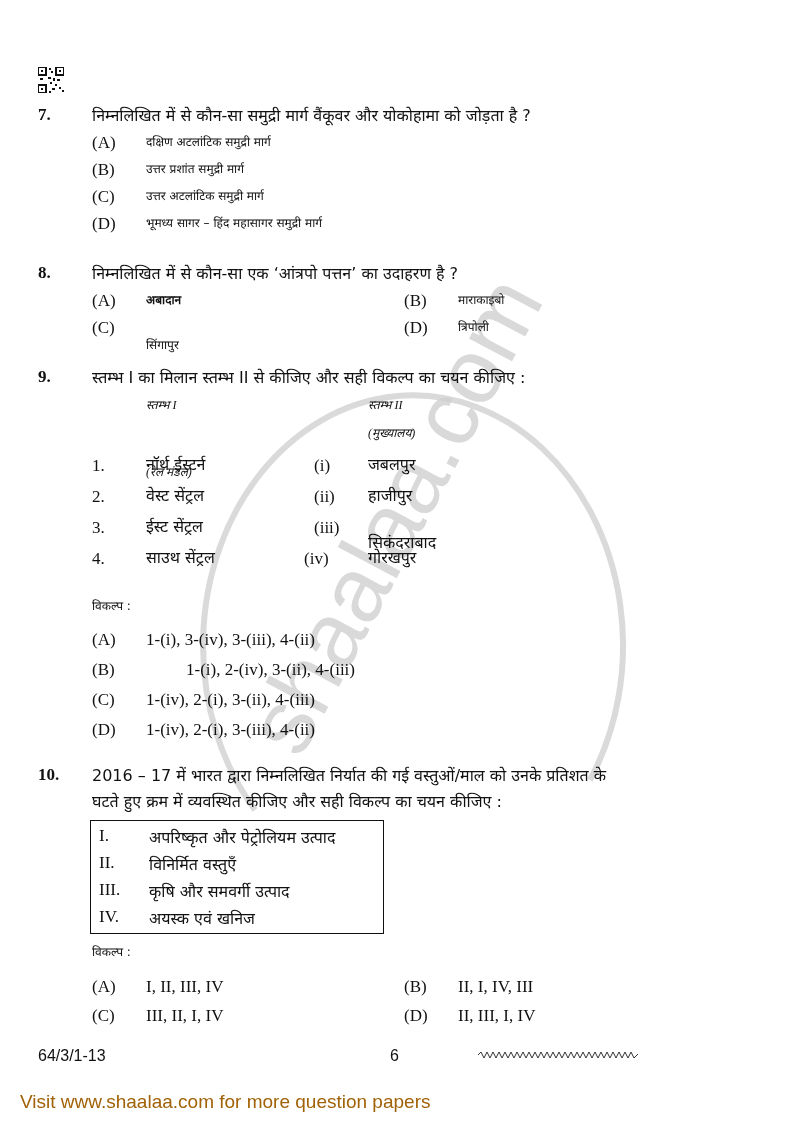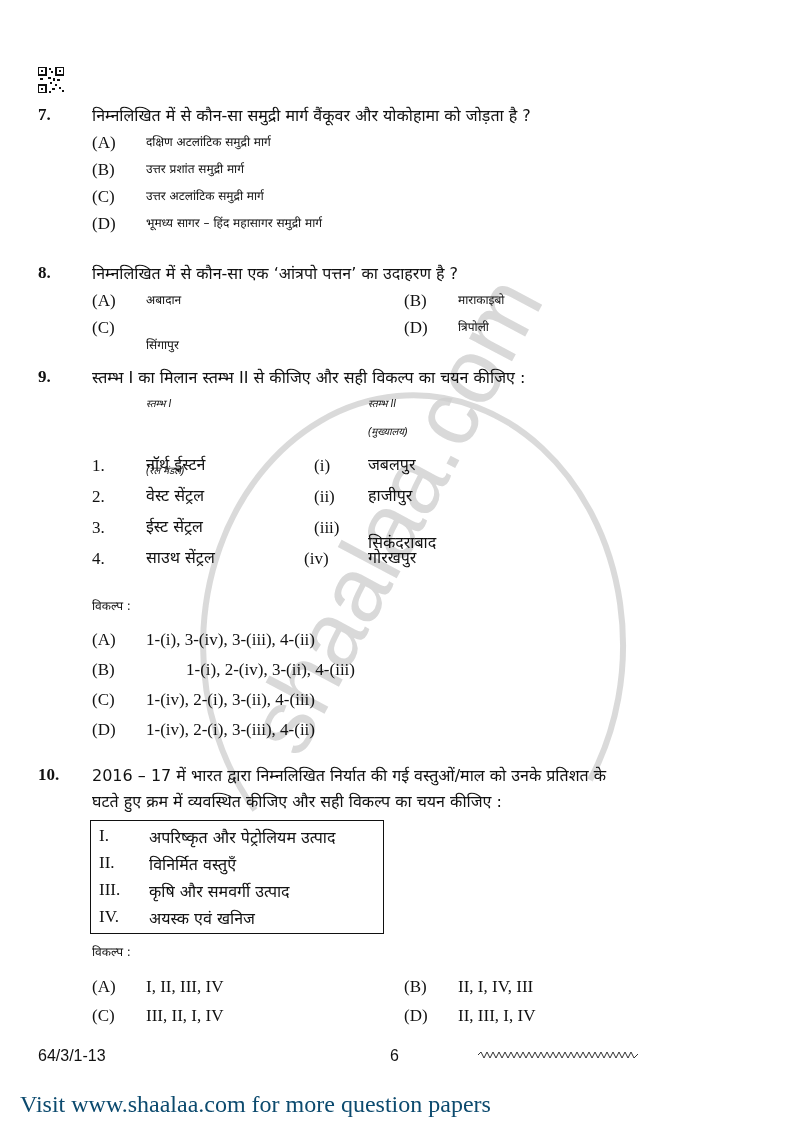--- a/index.html
+++ b/index.html
@@ -8,34 +8,34 @@
       font-family: "DejaVu Serif", "Liberation Serif", serif;
       color: #111;
     }
     .abs { position: absolute; }
     .qr { left: 38px; top: 67px; width: 26px; height: 26px; }
     .qnum { position: absolute; left: 38px; font-weight: bold; font-size: 17px; font-family: "Liberation Serif", serif; }
     .qtext { position: absolute; left: 92px; font-size: 16px; font-family: "DejaVu Sans", sans-serif; white-space: nowrap; }
     .opt-label { position: absolute; font-size: 17px; font-family: "Liberation Serif", serif; }
     .opt-text { position: absolute; font-size: 12px; font-family: "DejaVu Sans", sans-serif; white-space: nowrap; }
     .opt-text.roman { font-family: "Liberation Serif", serif; font-size: 17px; }
-    .col-head { position: absolute; font-size: 10px; font-style: italic; font-family: Liberation Sans, sans-serif; }
+    .col-head { position: absolute; font-size: 12px; font-style: italic; font-family: Liberation Serif, serif; }
     .match-num { position: absolute; font-size: 17px; font-family: "Liberation Serif", serif; }
     .match-text { position: absolute; font-size: 16px; font-family: "DejaVu Sans", sans-serif; white-space: nowrap; }
     .box {
       position: absolute; left: 90px; top: 820px; width: 294px; height: 114px;
       border: 1.5px solid #111; box-sizing: border-box;
     }
     .box-row { position: absolute; left: 8px; font-size: 16px; white-space: nowrap; }
     .box-row .rn { position: absolute; left: 0; font-family: "Liberation Serif", serif; font-size: 17px; }
     .box-row .rt { position: absolute; left: 50px; font-family: "DejaVu Sans", sans-serif; }
     .footer-code { position: absolute; left: 38px; top: 1047px; font-family: "Liberation Sans", sans-serif; font-size: 16px; }
     .footer-page { position: absolute; left: 390px; top: 1047px; font-family: "Liberation Sans", sans-serif; font-size: 16px; }
     .footer-wave { position: absolute; left: 478px; top: 1050px; width: 160px; height: 10px; }
-    .visit { position: absolute; left: 20px; top: 1091px; font-family: Liberation Serif, serif; font-size: 24px; color: #0c4a6e; }
+    .visit { position: absolute; left: 20px; top: 1091px; font-family: Liberation Sans, sans-serif; font-size: 19px; color: #a16207; }
     .watermark { position: absolute; left: 0; top: 0; width: 800px; height: 1131px; pointer-events: none; }
   </style>
 </head>
 <body>
 
 <svg class="watermark" viewBox="0 0 800 1131">
   <path d="M 255 810 A 210 250 0 1 1 590 780" fill="none" stroke="#d4d4d4" stroke-width="6" opacity="0.85"></path>
   <text x="0" y="0" transform="translate(300,760) rotate(-62)" font-family="Liberation Sans, sans-serif" font-size="92" fill="#d0d0d0" opacity="0.8">shaalaa.com</text>
 </svg>
 
@@ -70,21 +70,21 @@
   <span class="opt-label" style="left:92px;top:187px;">(C)</span>
   <span class="opt-text" style="left:146px;top:187px;">उत्तर अटलांटिक समुद्री मार्ग</span>
   <span class="opt-label" style="left:92px;top:214px;">(D)</span>
   <span class="opt-text" style="left:146px;top:214px;">भूमध्य सागर – हिंद महासागर समुद्री मार्ग</span>
 </div>
 
 <div>
   <span class="qnum" style="top:263px;">8.</span>
   <span class="qtext" style="top:262px;">निम्नलिखित में से कौन-सा एक ‘आंत्रपो पत्तन’ का उदाहरण है ?</span>
   <span class="opt-label" style="left:92px;top:291px;">(A)</span>
-  <span class="opt-text" style="left:146px;top:291px;">अबादान</span>
+  <span class="opt-text" style="left:146px;top:291px;font-weight:bold;">अबादान</span>
   <span class="opt-label" style="left:404px;top:291px;">(B)</span>
   <span class="opt-text" style="left:458px;top:291px;">माराकाइबो</span>
   <span class="opt-label" style="left:92px;top:318px;">(C)</span>
   <span class="opt-text" style="left:146px;top:336px;">सिंगापुर</span>
   <span class="opt-label" style="left:404px;top:318px;">(D)</span>
   <span class="opt-text" style="left:458px;top:318px;">त्रिपोली</span>
 </div>
 
 <div>
   <span class="qnum" style="top:367px;">9.</span>

